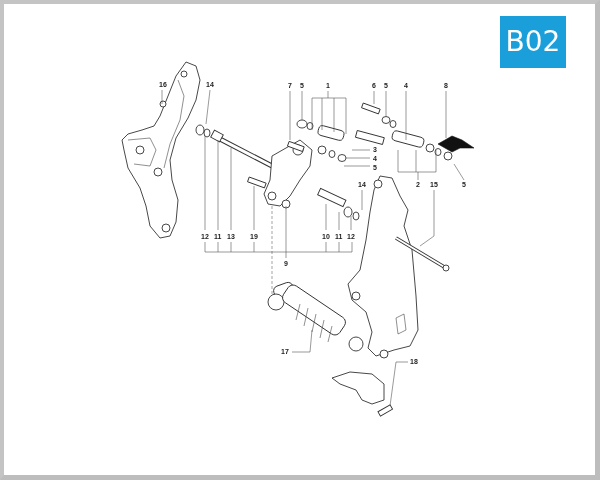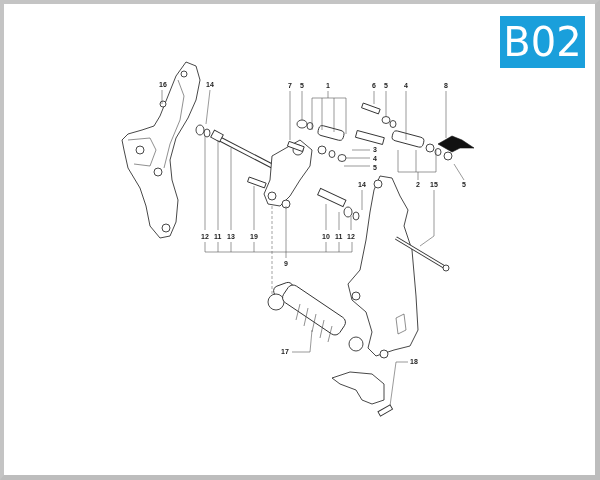--- a/index.html
+++ b/index.html
@@ -1,21 +1,21 @@
 <!DOCTYPE html>
 <html><head>
   <meta charset="utf-8">
   <style>
     html, body { margin: 0; padding: 0; background: #ffffff; }
     body { width: 600px; height: 480px; position: relative; overflow: hidden; font-family: "DejaVu Sans", sans-serif; }
     .frame { position: absolute; left: 0; top: 0; width: 600px; height: 480px; box-sizing: border-box;
              border-top: 4px solid #c4c4c4; border-left: 4px solid #c4c4c4;
              border-right: 5px solid #bdbdbd; border-bottom: 5px solid #bdbdbd; background: #fff; }
-    .badge { position: absolute; left: 500px; top: 16px; width: 85px; height: 52px; background: #1a9fdb;
-             color: #fff; font-family: "DejaVu Sans", sans-serif; font-size: 40px; line-height: 52px;
+    .badge { position: absolute; left: 500px; top: 16px; width: 66px; height: 52px; background: #1a9fdb;
+             color: #fff; font-family: "DejaVu Sans", sans-serif; font-size: 28px; line-height: 52px;
              text-align: center; letter-spacing: 0px; }
     svg.diagram { position: absolute; left: 0; top: 0; }
     .lbl { font-family: "Liberation Sans", sans-serif; font-size: 7px; font-weight: bold; fill: #222; }
     .part { fill: #fff; stroke: #333; stroke-width: 0.9; }
     .thin { fill: none; stroke: #444; stroke-width: 0.6; }
     .lead { fill: none; stroke: #555; stroke-width: 0.6; }
   </style>
 </head>
 <body>
 

